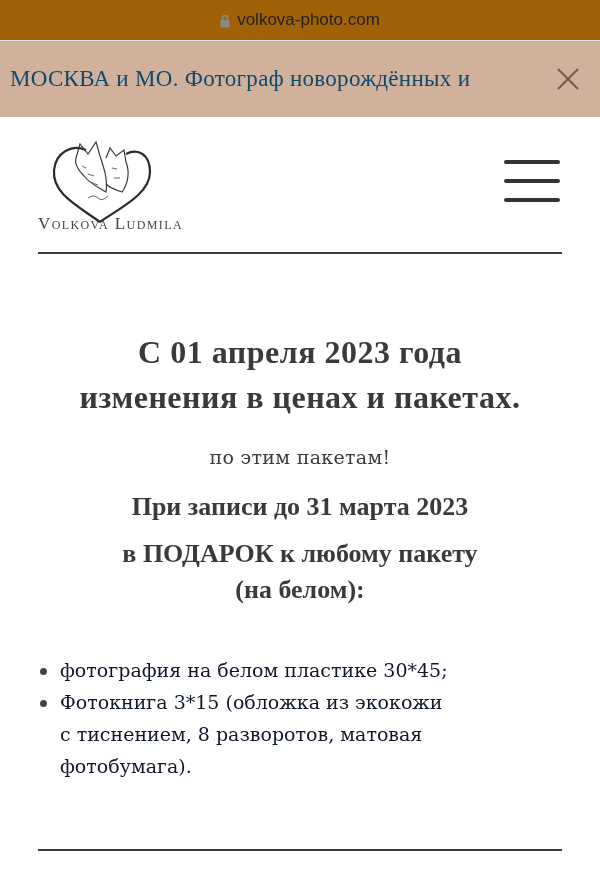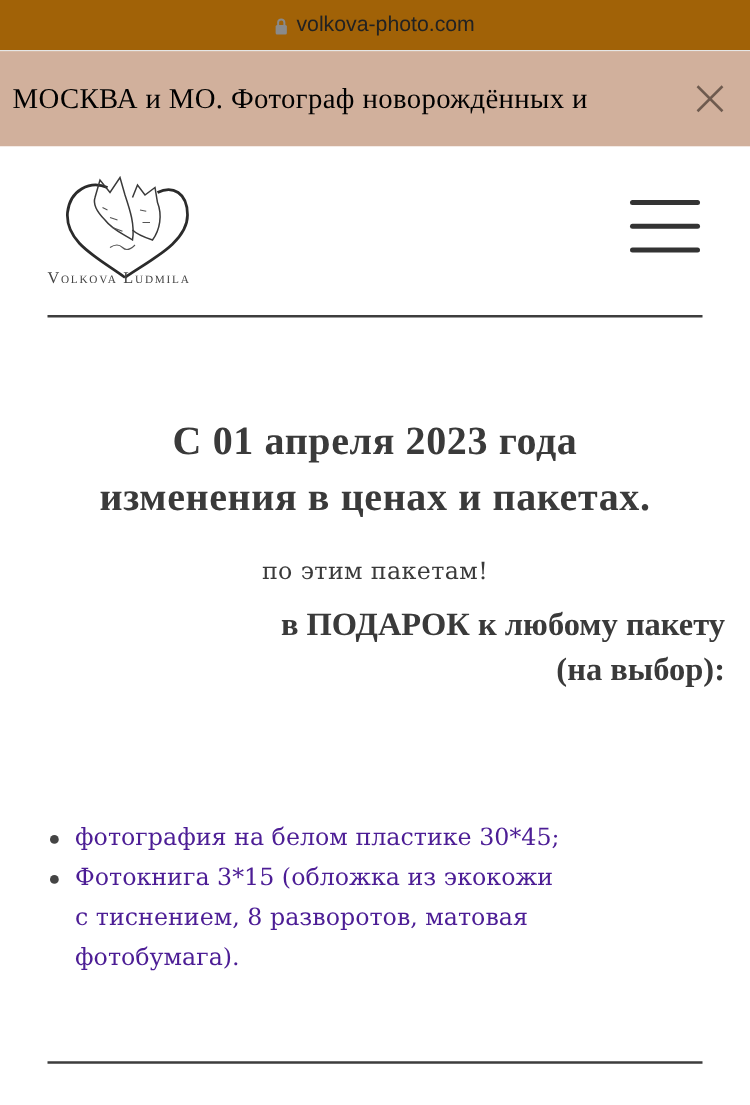--- a/index.html
+++ b/index.html
@@ -19,38 +19,38 @@
       border-bottom: 1px solid #e6e6e6;
     }
     .lock { width: 10px; height: 14px; margin-right: 7px; position: relative; top: 1px; }
     .banner {
       position: absolute; left: 0; top: 41px; width: 600px; height: 76px;
       background: #d1b09c;
       overflow: hidden;
     }
     .banner-text {
       position: absolute; left: 10px; top: 25px;
-      font-size: 23px; color: #000000; white-space: nowrap;
+      font-size: 23px; color: #0c4a6e; white-space: nowrap;
       letter-spacing: 0.3px;
     }
     .banner-fade {
       position: absolute; right: 0; top: 0; width: 130px; height: 76px;
       background: linear-gradient(to right, rgba(209,176,156,0) 0%, rgba(209,176,156,1) 45%, rgba(209,176,156,1) 100%);
     }
     .close-btn {
       position: absolute; right: 18px; top: 24px; width: 28px; height: 28px;
       cursor: pointer;
     }
     .header {
       position: absolute; left: 38px; top: 122px; width: 524px; height: 132px;
     }
     .logo { position: absolute; left: 0; top: 8px; width: 130px; height: 108px; }
     .logo-text {
       position: absolute; left: 0; top: 92px;
-      font-size: 13px; letter-spacing: 1.4px; color: #444;
+      font-size: 17px; letter-spacing: 1.4px; color: #444;
       font-variant: small-caps; white-space: nowrap;
     }
     .burger {
       position: absolute; right: 0; top: 36px; width: 60px; height: 46px; cursor: pointer;
     }
     .burger span {
       position: absolute; left: 2px; width: 56px; height: 4px; background: #333; border-radius: 2px;
     }
     .divider {
       position: absolute; left: 38px; width: 524px; height: 2px; background: #3d3d3d;
@@ -63,26 +63,26 @@
       letter-spacing: 0.5px;
     }
     .sub {
       font-size: 22px; color: #3a3a3a; line-height: 30px; margin-top: 22px;
       font-family: "DejaVu Serif", serif; font-size: 19px; letter-spacing: 0.3px;
     }
     .h2 {
       font-size: 26px; font-weight: bold; color: #3a3a3a; line-height: 38px; margin-top: 16px;
     }
     .h3 {
-      font-size: 26px; font-weight: bold; color: #3a3a3a; line-height: 36px; margin-top: 10px; text-align: right;
+      font-size: 26px; font-weight: bold; color: #3a3a3a; line-height: 36px; margin-top: 10px;
     }
     .list {
       position: absolute; left: 34px; top: 654px; width: 520px;
       margin: 0; padding: 0; list-style: none;
-      font-family: "DejaVu Serif", serif; font-size: 19px; color: #4c1d95; line-height: 32px;
+      font-family: "DejaVu Serif", serif; font-size: 19px; color: #0f172a; line-height: 32px;
     }
     .list li { position: relative; padding-left: 26px; }
     .list li::before {
       content: ""; position: absolute; left: 6px; top: 14px; width: 7px; height: 7px;
       border-radius: 50%; background: #444;
     }
   </style>
 </head>
 <body>
 
@@ -121,23 +121,24 @@
 </div>
 
 <div class="divider" style="top:252px"></div>
 
 <div class="content">
   <div class="h1">С 01 апреля 2023 года</div>
   <div class="h1">изменения в ценах и пакетах.</div>
   <div class="sub">
     <div>по этим пакетам!</div>
   </div>
+  <div class="h2">При записи до 31 марта 2023</div>
   <div class="h3">
     <div>в ПОДАРОК к любому пакету</div>
-    <div>(на выбор):</div>
+    <div>(на белом):</div>
   </div>
 </div>
 
 <ul class="list">
   <li>
     <span>фотография на белом пластике 30*45;</span>
   </li>
   <li>
     <div>Фотокнига 3*15 (обложка из экокожи</div>
     <div>с тиснением, 8 разворотов, матовая</div>

